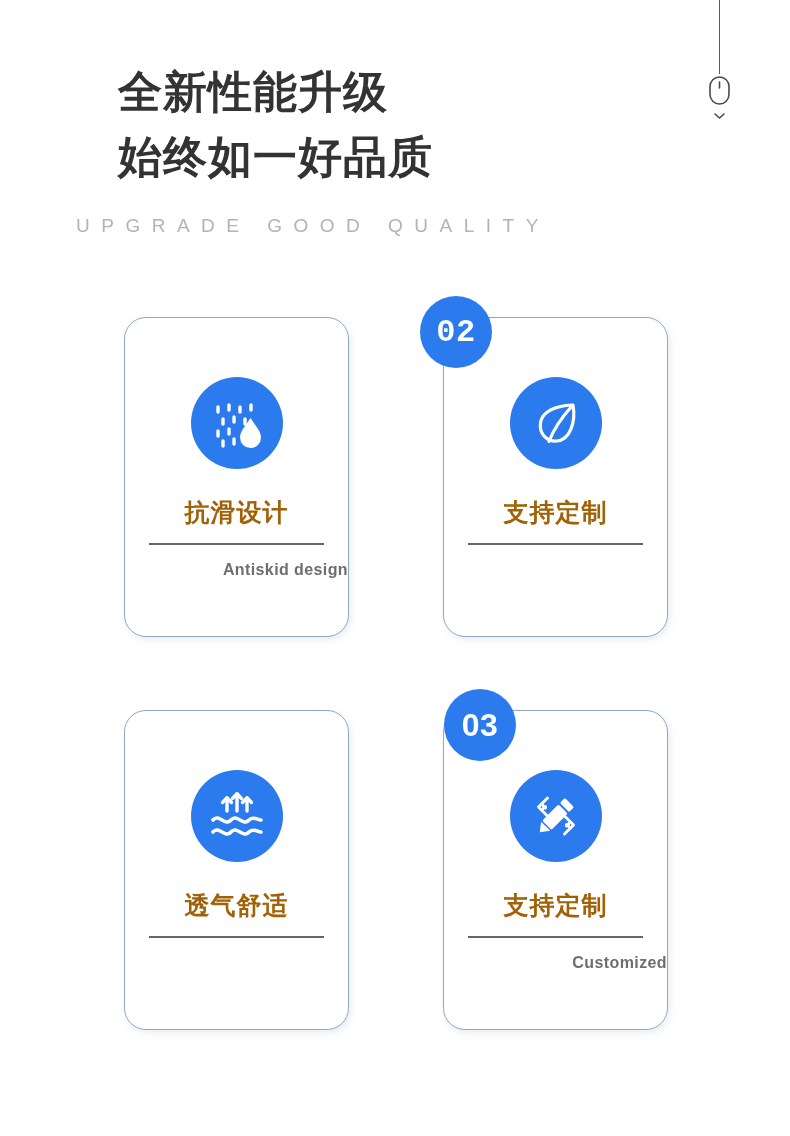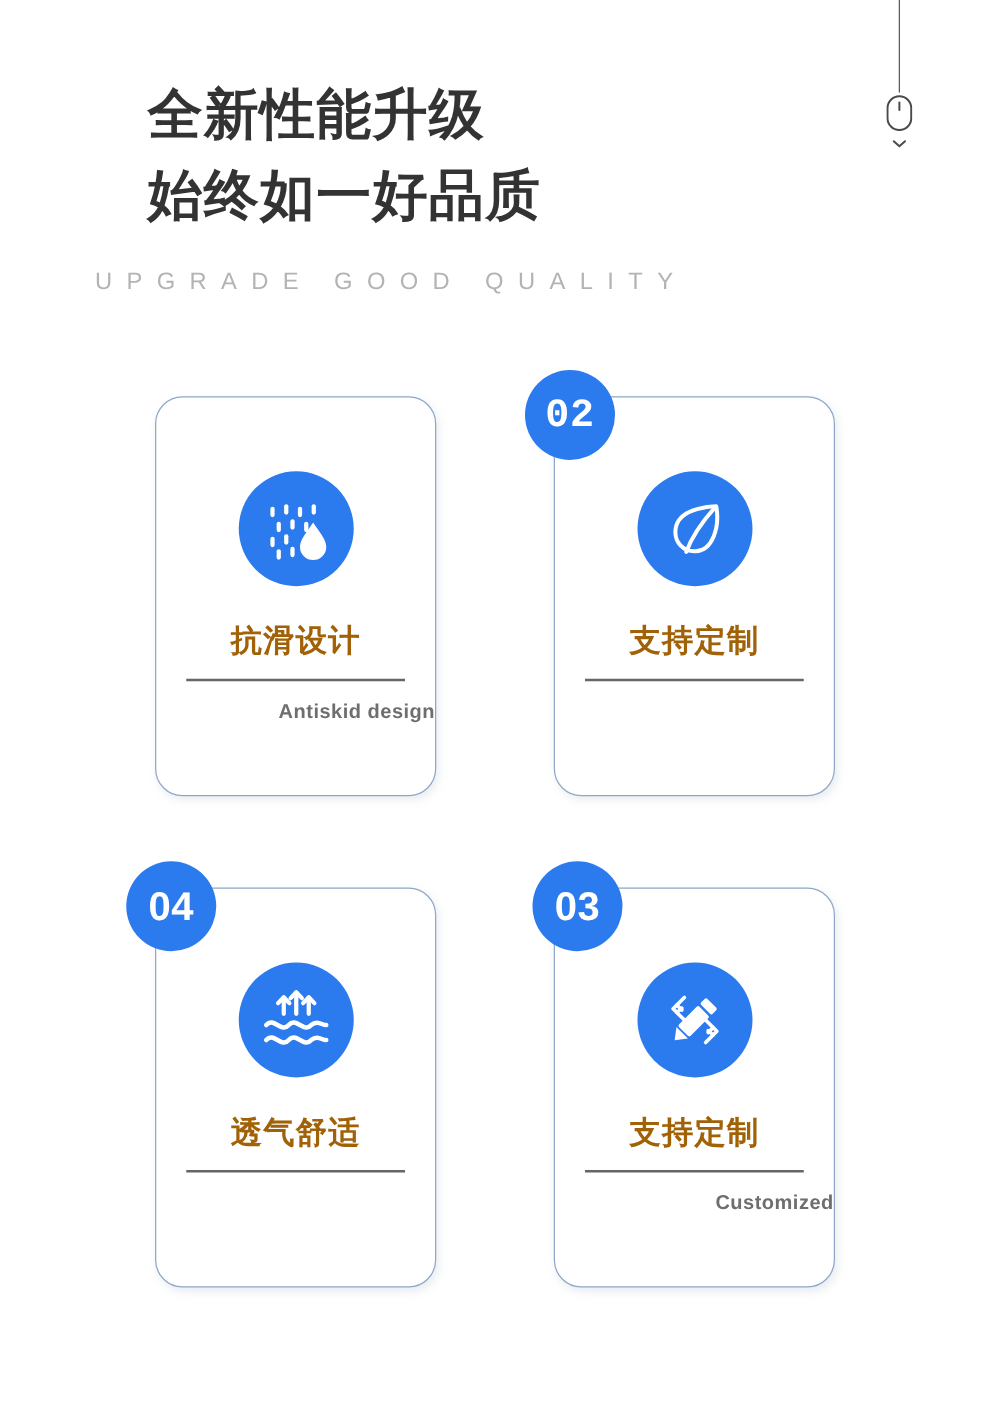--- a/index.html
+++ b/index.html
@@ -98,21 +98,21 @@
     font-weight: bold;
     letter-spacing: 0.5px;
     display: flex;
     align-items: center;
     justify-content: center;
     z-index: 3;
   }
   .badge-1 { left: 101px; top: 296px; }
   .badge-2 { left: 420px; top: 296px; font-family: Liberation Mono, monospace; }
   .badge-4 { left: 101px; top: 689px; }
-  .badge-3 { left: 426px; top: 689px; }
+  .badge-3 { left: 444px; top: 689px; }
 
   .icon-circle {
     position: absolute;
     left: 50%;
     transform: translateX(-50%);
     top: 59px;
     width: 92px;
     height: 92px;
     border-radius: 50%;
     background: #2b7bee;
@@ -224,21 +224,20 @@
         </g>
         <g fill="none" stroke="#ffffff" stroke-width="3.6" stroke-linecap="round">
           <path d="M5 29 C 11 22, 17 36, 23 29 C 29 22, 35 36, 41 29 C 46 24.5, 50 29.5, 53 29"></path>
           <path d="M5 41 C 11 34, 17 48, 23 41 C 29 34, 35 48, 41 41 C 46 36.5, 50 41.5, 53 41"></path>
         </g>
       </svg>
     </div>
     <div class="card-title">透气舒适</div>
     <div class="card-rule"></div>
   </div>
-  <div class="badge badge-4">04</div>
 
   <div class="card card-3">
     <div class="icon-circle">
       <svg width="56" height="56" viewBox="0 0 56 56">
 
         <g transform="rotate(45 28 28)">
           <rect x="21.5" y="9" width="13" height="7" rx="1.6" fill="#ffffff"></rect>
           <rect x="21.5" y="18" width="13" height="23" rx="1.6" fill="#ffffff"></rect>
           <path d="M21.5 42.5 L34.5 42.5 L28 51 Z" fill="#ffffff"></path>
         </g>

